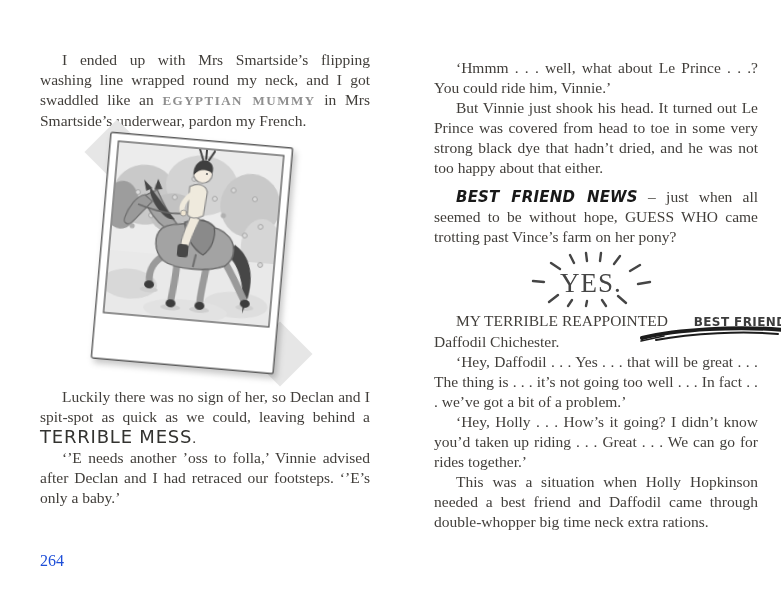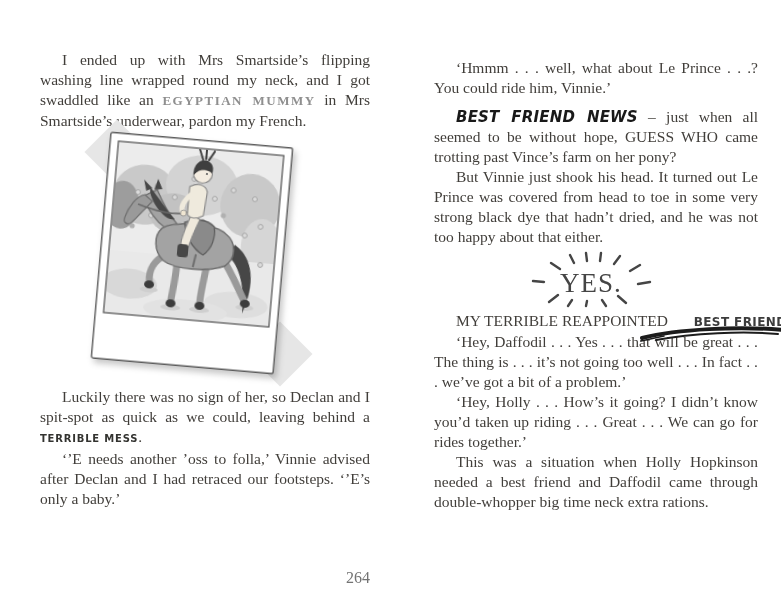--- a/index.html
+++ b/index.html
@@ -18,21 +18,21 @@
   .mb13{margin-bottom:13px;}
   .mb12{margin-bottom:12px;}
   .mb7{margin-bottom:7px;}
   .mb6{margin-bottom:6px;}
   
   .mummy{
     font-family:Liberation Serif, serif;font-weight:bold;font-size:13px;
     letter-spacing:1.5px;color:#8f8f8f;
   }
   .terrible{
-    font-family:"DejaVu Sans",sans-serif;font-weight:bold;font-size:10px;
+    font-family:"DejaVu Sans",sans-serif;font-weight:normal;font-size:18px;
     letter-spacing:0.8px;color:#333330;
   }
   .news{font-size:15px;}
   .news-head{
     font-family:"DejaVu Sans",sans-serif;font-weight:bold;font-style:italic;
     font-size:15px;letter-spacing:0.2px;color:#191919;white-space:nowrap;
   }
   .reappointed{line-height:22px;}
   .reap-line{white-space:nowrap;display:block;text-indent:22px;}
   .bf{
@@ -50,22 +50,22 @@
   .d2{left:217px;top:200px;}
   .polaroid{
     position:absolute;left:60px;top:8px;width:184px;height:228px;
     transform:rotate(5deg);z-index:1;
     filter:drop-shadow(3px 4px 3px rgba(0,0,0,0.22));
   }
   
   .yes-wrap{width:140px;height:56px;margin:0 auto;position:relative;}
   .yes-wrap svg{overflow:visible;}
   .page-number{
-    position:absolute;left:40px;top:569px;width:330px;text-align:right;
-    font-size:16px;color:#737373;
+    position:absolute;left:40px;top:552px;width:330px;text-align:left;
+    font-size:16px;color:#1d4ed8;
   }
 </style>
 </head>
 <body>
 
 <div class="page page-left">
 
   <p class="body indent mb12"><span>I ended up with Mrs Smartside’s flipping washing line wrapped round my neck, and I got swaddled like an </span><span class="mummy">EGYPTIAN MUMMY</span><span> in Mrs Smartside’s underwear, pardon my French.</span></p>
 
   <div class="illo-wrap">
@@ -164,23 +164,23 @@
 
   <p class="body indent">‘’E needs another ’oss to folla,’ Vinnie advised after Declan and I had retraced our footsteps. ‘’E’s only a baby.’</p>
 </div>
 
 <div class="page-number">264</div>
 
 <div class="page page-right">
 
   <p class="body indent mb13">‘Hmmm . . . well, what about Le Prince . . .? You could ride him, Vinnie.’</p>
 
+  <p class="body indent">But Vinnie just shook his head. It turned out Le Prince was covered from head to toe in some very strong black dye that hadn’t dried, and he was not too happy about that either.</p>
+
   <p class="body indent news" style="margin-top:9px;"><span class="news-head">BEST FRIEND NEWS</span><span> – just when all seemed to be without hope, GUESS WHO came trotting past Vince’s farm on her pony?</span></p>
-
-  <p class="body indent">But Vinnie just shook his head. It turned out Le Prince was covered from head to toe in some very strong black dye that hadn’t dried, and he was not too happy about that either.</p>
 
   <div class="yes-wrap" style="margin-top:4px;">
     <svg width="140" height="56" viewBox="0 0 140 56" xmlns="http://www.w3.org/2000/svg">
       <g stroke="#454545" stroke-width="2.4" stroke-linecap="round">
         <line x1="34" y1="18" x2="25" y2="12"></line>
         <line x1="48" y1="12" x2="44" y2="4"></line>
         <line x1="61" y1="10" x2="60" y2="2"></line>
         <line x1="74" y1="10" x2="75" y2="2"></line>
         <line x1="88" y1="13" x2="94" y2="5"></line>
         <line x1="104" y1="20" x2="114" y2="14"></line>
@@ -195,20 +195,21 @@
       <text x="65" y="41" text-anchor="middle" font-family="Liberation Serif, serif" font-size="27" letter-spacing="1" fill="#454545">YES.</text>
     </svg>
   </div>
 
   <p class="body reappointed mb6" style="margin-top:4px;">
       <span class="reap-line"><span>MY TERRIBLE REAPPOINTED </span><span class="bf"><span>BEST FRIEND</span><svg width="150" height="18" viewBox="0 0 150 18" xmlns="http://www.w3.org/2000/svg">
             <path d="M4 13 C 40 4 100 1 146 5" stroke="#1c1c1c" stroke-width="4" fill="none" stroke-linecap="round"></path>
             <path d="M18 15 C 55 8 105 6 140 9" stroke="#1c1c1c" stroke-width="2" fill="none" stroke-linecap="round"></path>
             <path d="M3 16 L 26 11" stroke="#1c1c1c" stroke-width="1.6" fill="none" stroke-linecap="round"></path>
           </svg></span></span>
+      <span style="display:block;">Daffodil Chichester.</span>
     </p>
 
   <p class="body indent mb7">‘Hey, Daffodil . . . Yes . . . that will be great . . . The thing is . . . it’s not going too well . . . In fact . . . we’ve got a bit of a problem.’</p>
 
   <p class="body indent mb6">‘Hey, Holly . . . How’s it going? I didn’t know you’d taken up riding . . . Great . . . We can go for rides together.’</p>
 
   <p class="body indent">This was a situation when Holly Hopkinson needed a best friend and Daffodil came through double-whopper big time neck extra rations.</p>
 </div>
 
 </body></html>

